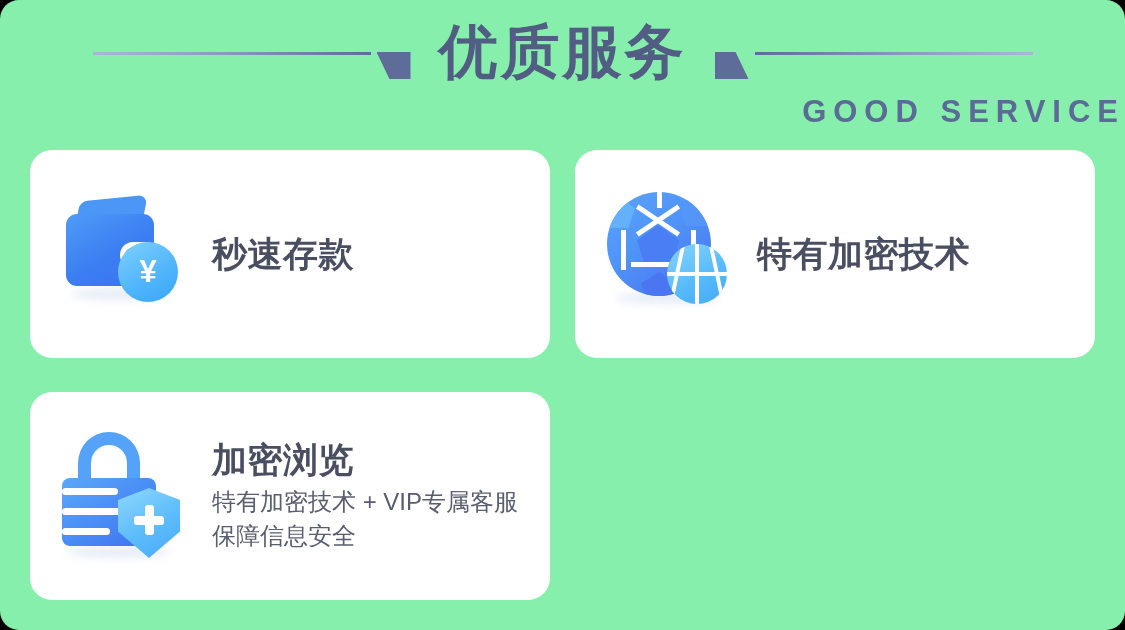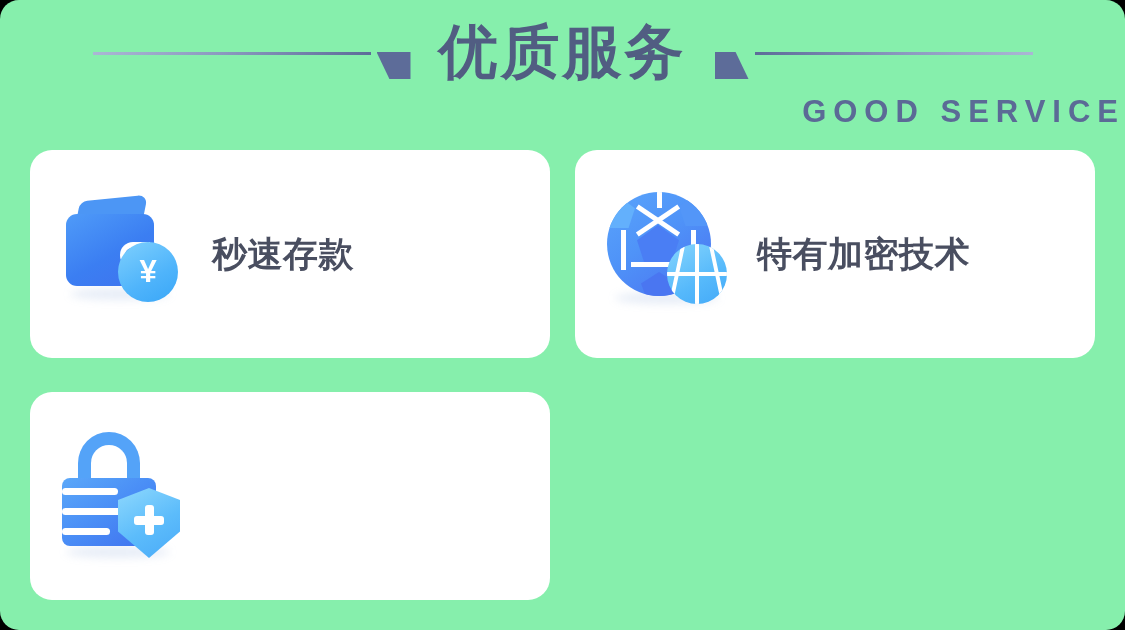--- a/index.html
+++ b/index.html
@@ -479,18 +479,20 @@
         <span class="body">
           <span class="slot" style="top:10px;width:56px;"></span>
           <span class="slot" style="top:30px;width:72px;"></span>
           <span class="slot" style="top:50px;width:48px;"></span>
         </span>
         <span class="shield">
           <span class="cross"></span>
         </span>
       </div>
       <div class="card-text">
+        <div class="card-title">加密浏览</div>
+        <div class="card-desc">特有加密技术 + VIP专属客服保障信息安全</div>
       </div>
     </div>
 
 
   </div>
 </div>
 
 </body></html>

